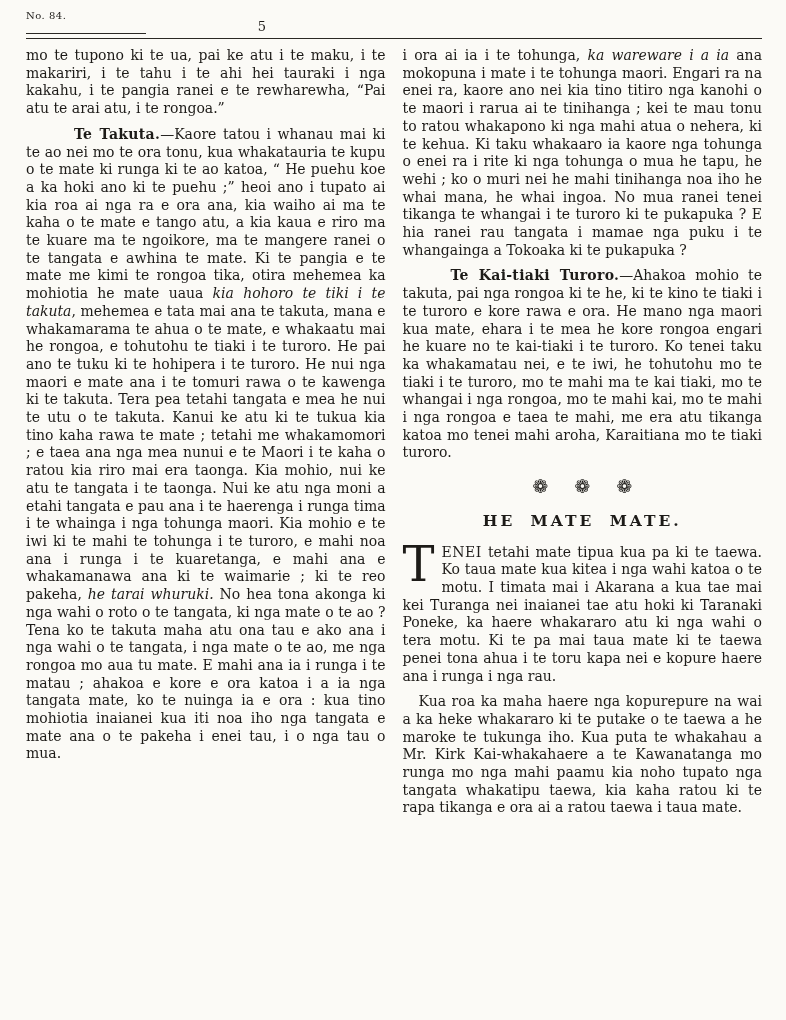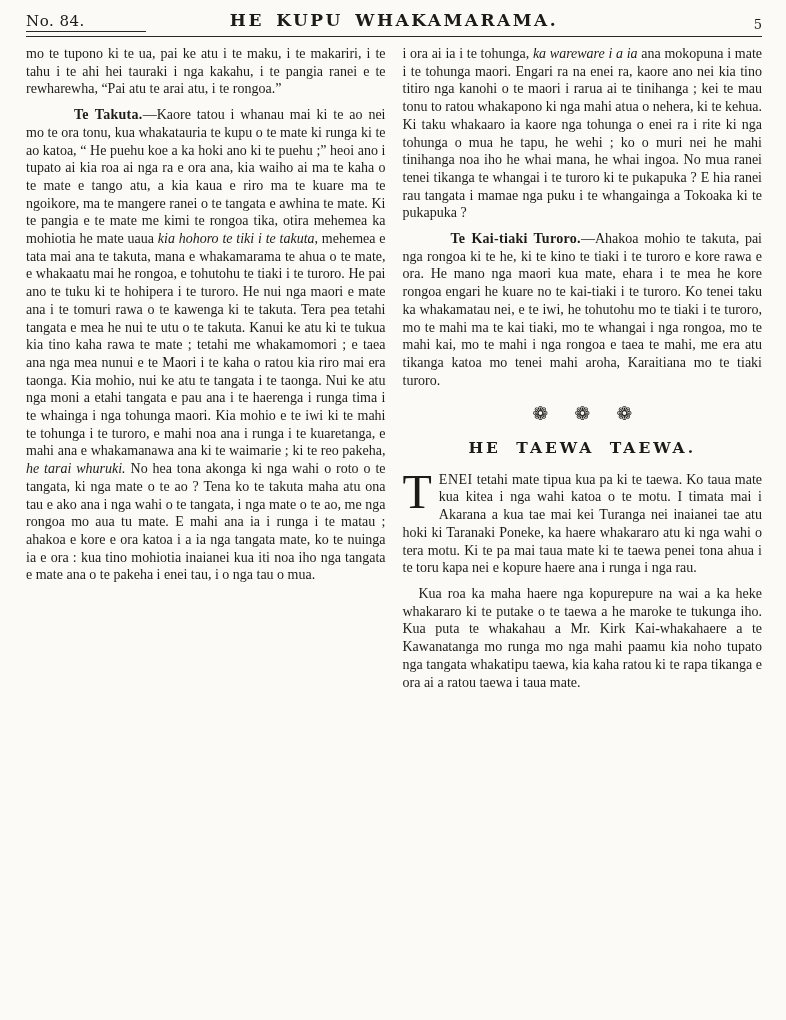--- a/index.html
+++ b/index.html
@@ -25,24 +25,24 @@
     border-bottom: 1.5px solid #2a2824;
     padding-bottom: 4px;
     margin-bottom: 8px;
   }
   .hdr-row {
     display: flex;
     align-items: baseline;
   }
   .issue {
     width: 120px;
-    font-size: 15px;
+    font-size: 10px;
     letter-spacing: 0.5px;
     border-bottom: 1px solid #2a2824;
-    padding-bottom: 1px;
+    padding-bottom: 12px;
   }
   .masthead {
     flex: 1;
     text-align: center;
     font-size: 17px;
     font-weight: bold;
     letter-spacing: 2.5px;
     word-spacing: 4px;
     margin: 0;
     font-family: "DejaVu Serif", serif;
@@ -61,21 +61,20 @@
   .col {
     flex: 1;
     min-width: 0;
     font-size: 14px;
     line-height: 17.7px;
     text-align: justify;
   }
   .col p {
     margin: 0 0 8px 0;
     text-indent: 16px;
-    font-family: Liberation Serif, serif;
   }
   .col p.noindent {
     text-indent: 0;
   }
   .lead {
     font-weight: bold;
     letter-spacing: 0.3px;
     margin-left: 32px;
   }
   
@@ -111,21 +110,20 @@
   }
 </style>
 </head>
 <body>
 
 <div class="page">
 
   <header class="hdr">
     <div class="hdr-row">
       <span class="issue">No. 84.</span>
-      <h1 class="masthead">HE KUPU WHAKAMARAMA.</h1>
       <span class="pageno">5</span>
     </div>
   </header>
 
   <main class="columns">
 
     <section class="col">
       <p class="noindent"><span>mo te tupono ki te ua, pai ke atu i te maku, i te makariri, i te tahu i te ahi hei tauraki i nga kakahu, i te pangia ranei e te rewharewha, “Pai atu te arai atu, i te rongoa.”</span></p>
 
       <p><span class="lead">Te Takuta.</span><span>—Kaore tatou i whanau mai ki te ao nei mo te ora tonu, kua whakatauria te kupu o te mate ki runga ki te ao katoa, “ He puehu koe a ka hoki ano ki te puehu ;” heoi ano i tupato ai kia roa ai nga ra e ora ana, kia waiho ai ma te kaha o te mate e tango atu, a kia kaua e riro ma te kuare ma te ngoikore, ma te mangere ranei o te tangata e awhina te mate.  Ki te pangia e te mate me kimi te rongoa tika, otira mehemea ka mohiotia he mate uaua </span><i>kia hohoro te tiki i te takuta</i><span>, mehemea e tata mai ana te takuta, mana e whakamarama te ahua o te mate, e whakaatu mai he rongoa, e tohutohu te tiaki i te turoro. He pai ano te tuku ki te hohipera i te turoro. He nui nga maori e mate ana i te tomuri rawa o te kawenga ki te takuta.  Tera pea tetahi tangata e mea he nui te utu o te takuta.  Kanui ke atu ki te tukua kia tino kaha rawa te mate ; tetahi me whakamomori ; e taea ana nga mea nunui e te Maori i te kaha o ratou kia riro mai era taonga.  Kia mohio, nui ke atu te tangata i te taonga.  Nui ke atu nga moni a etahi tangata e pau ana i te haerenga i runga tima i te whainga i nga tohunga maori.  Kia mohio e te iwi ki te mahi te tohunga i te turoro, e mahi noa ana i runga i te kuaretanga, e mahi ana e whakamanawa ana ki te waimarie ; ki te reo pakeha, </span><i>he tarai whuruki.</i><span>  No hea tona akonga ki nga wahi o roto o te tangata, ki nga mate o te ao ? Tena ko te takuta maha atu ona tau e ako ana i nga wahi o te tangata, i nga mate o te ao, me nga rongoa mo aua tu mate.  E mahi ana ia i runga i te matau ; ahakoa e kore e ora katoa i a ia nga tangata mate, ko te nuinga ia e ora :  kua tino mohiotia inaianei kua iti noa iho nga tangata e mate ana o te pakeha i enei tau, i o nga tau o mua.</span></p>
@@ -136,21 +134,21 @@
       <p class="noindent"><span>i ora ai ia i te tohunga, </span><i>ka wareware i a ia</i><span> ana mokopuna i mate i te tohunga maori.  Engari ra na enei ra, kaore ano nei kia tino titiro nga kanohi o te maori i rarua ai te tinihanga ; kei te mau tonu to ratou whakapono ki nga mahi atua o nehera, ki te kehua.  Ki taku whakaaro ia kaore nga tohunga o enei ra i rite ki nga tohunga o mua he tapu, he wehi ;  ko o muri nei he mahi tinihanga noa iho he whai mana, he whai ingoa.  No mua ranei tenei tikanga te whangai i te turoro ki te pukapuka ?  E hia ranei rau tangata i mamae nga puku i te whangainga a Tokoaka ki te pukapuka ?</span></p>
 
       <p><span class="lead">Te Kai-tiaki Turoro.</span><span>—Ahakoa mohio te takuta, pai nga rongoa ki te he, ki te kino te tiaki i te turoro e kore rawa e ora.  He mano nga maori kua mate, ehara i te mea he kore rongoa engari he kuare no te kai-tiaki i te turoro.  Ko tenei taku ka whakamatau nei, e te iwi, he tohutohu mo te tiaki i te turoro, mo te mahi ma te kai tiaki, mo te whangai i nga rongoa, mo te mahi kai, mo te mahi i nga rongoa e taea te mahi, me era atu tikanga katoa mo tenei mahi aroha, Karaitiana mo te tiaki turoro.</span></p>
 
       <div class="ornaments">
         <span>❁</span>
         <span>❁</span>
         <span>❁</span>
       </div>
 
-      <h2 class="section-title">HE TAEWA TAEWA.</h2>
+      <h2 class="section-title">HE MATE MATE.</h2>
 
       <p class="noindent"><span class="dropcap">T</span><span class="leadcaps">ENEI</span><span> tetahi mate tipua kua pa ki te taewa.  Ko taua mate kua kitea i nga wahi katoa o te motu.  I timata mai i Akarana a kua tae mai kei Turanga nei inaianei tae atu hoki ki Taranaki Poneke, ka haere whakararo atu ki nga wahi o tera motu.  Ki te pa mai taua mate ki te taewa penei tona ahua i te toru kapa nei e kopure haere ana i runga i nga rau.</span></p>
 
       <p><span>Kua roa ka maha haere nga kopurepure na wai a ka heke whakararo ki te putake o te taewa a he maroke te tukunga iho.  Kua puta te whakahau a Mr. Kirk Kai-whakahaere a te Kawanatanga mo runga mo nga mahi paamu kia noho tupato nga tangata whakatipu taewa, kia kaha ratou ki te rapa tikanga e ora ai a ratou taewa i taua mate.</span></p>
     </section>
 
   </main>
 </div>
 
 </body></html>

